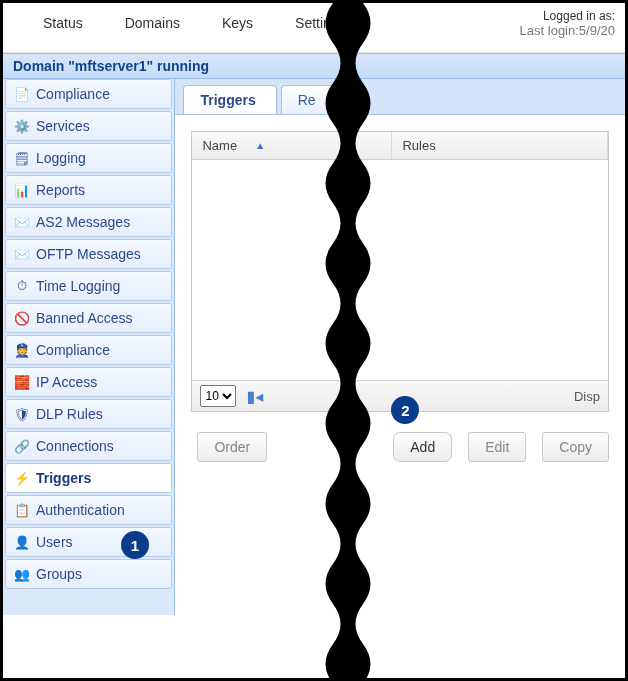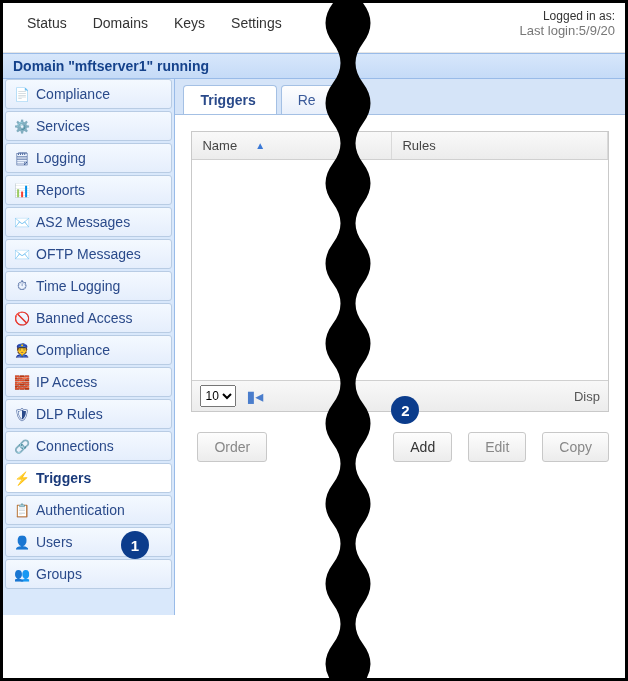--- a/index.html
+++ b/index.html
@@ -22,21 +22,21 @@
     padding: 6px 10px 14px 10px;
     background: #fff;
     border-bottom: 1px solid #e6e6e6;
   }
   .topnav {
     display: flex;
     gap: 26px;
     padding-top: 6px;
     padding-left: 14px;
   }
-  .topnav a { color: #333; text-decoration: none; font-size: 14px; cursor: pointer; }
+  .topnav a { color: #333; text-decoration: none; font-size: 14px; cursor: pointer; margin-left: 16px; }
   .loginbox { text-align: right; font-size: 12px; }
   .loginbox .last { color: #777; font-size: 13px; margin-top: 0; }
 
   
   .domain-title {
     background: linear-gradient(#d7e7fb, #c5dbf7);
     border: 1px solid #99bbe8;
     border-left: none; border-right: none;
     font-weight: bold;
     color: #15428b;
@@ -143,21 +143,21 @@
   }
   .btn {
     background: linear-gradient(#fdfdfd, #ececec);
     border: 1px solid #c8c8c8;
     border-radius: 3px;
     padding: 6px 16px;
     font-size: 14px;
     color: #888;
     cursor: pointer;
   }
-  .btn.enabled { color:#333; }
+  .btn.enabled { color:#333;border-radius:7px; }
 
   
   .callout {
     position: absolute;
     width: 28px; height: 28px;
     border-radius: 50%;
     background: #0b3c8c;
     color: #fff;
     font-weight: bold;
     font-size: 15px;

